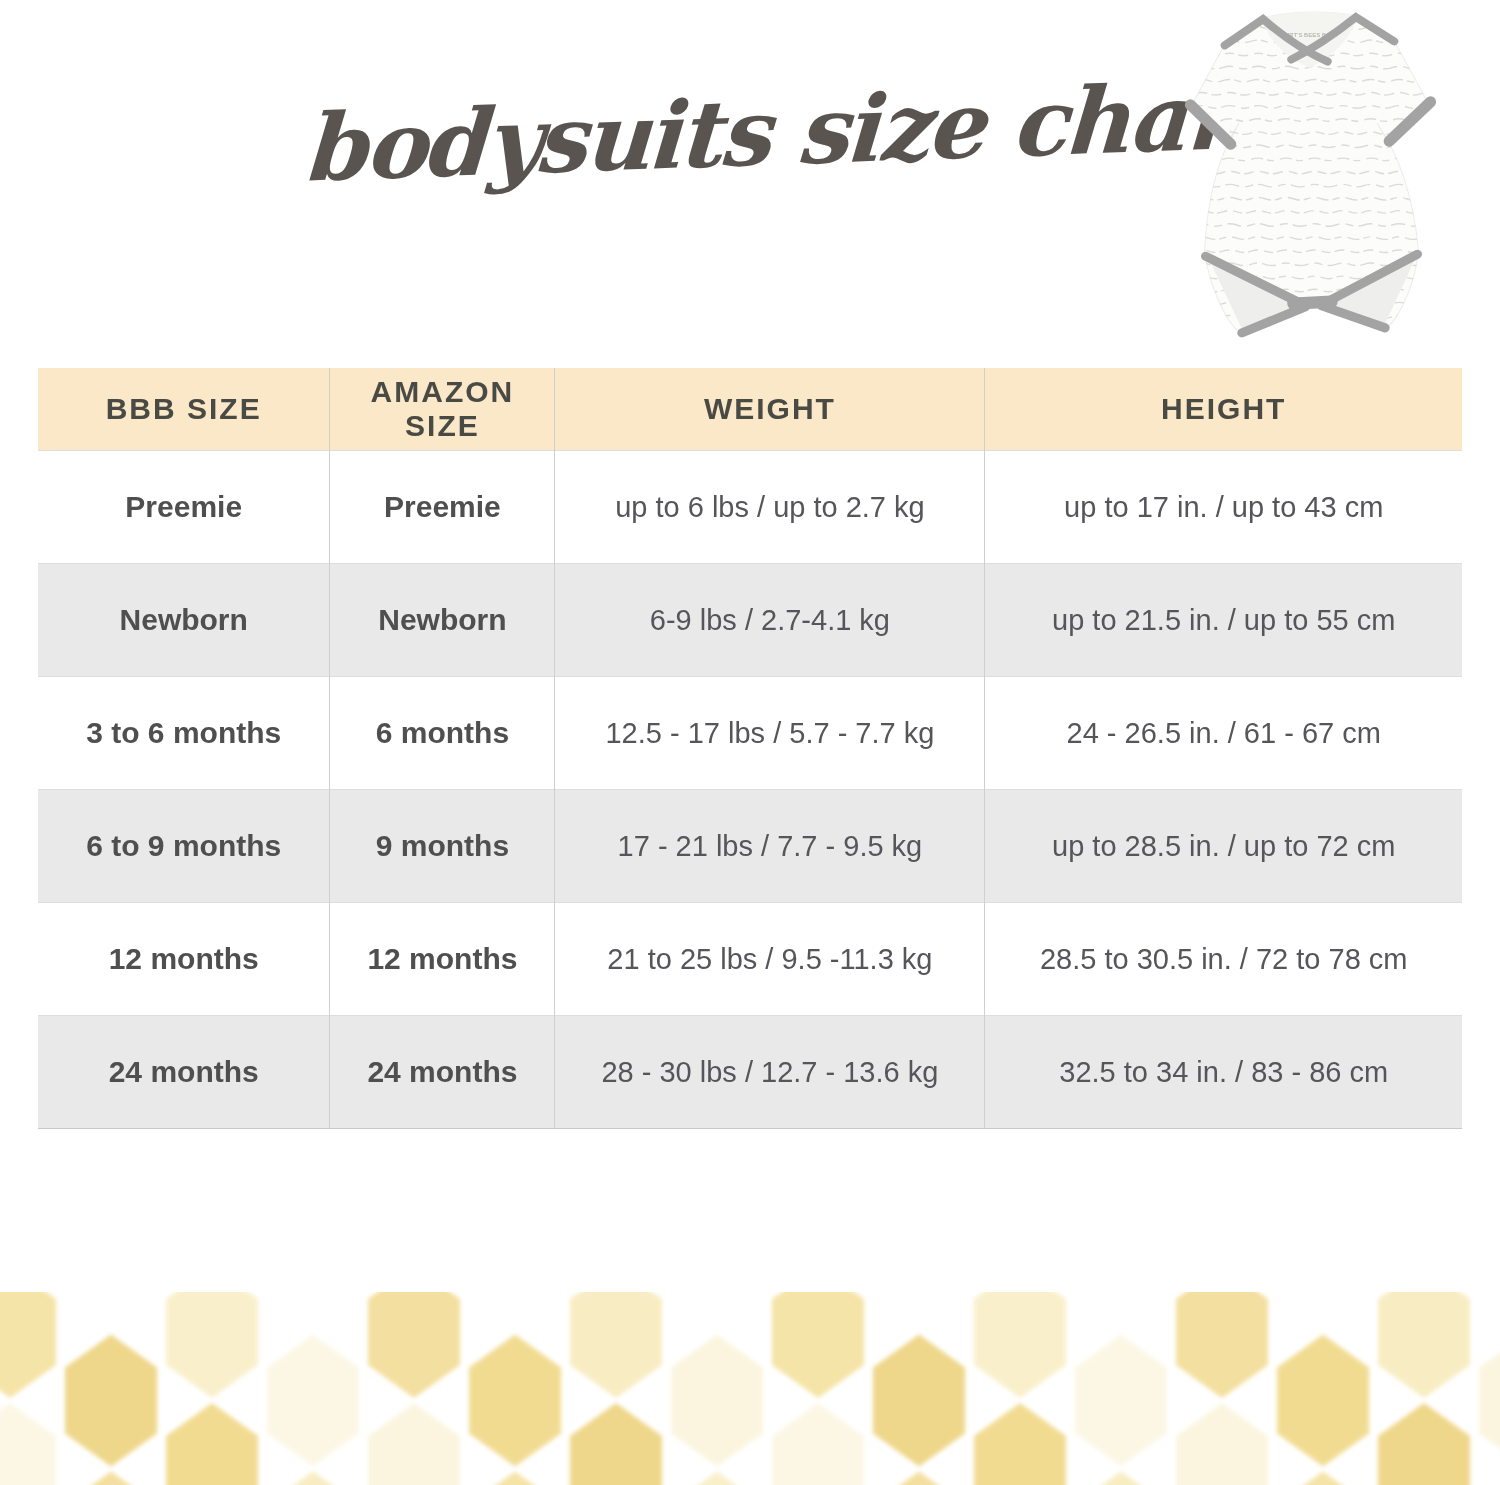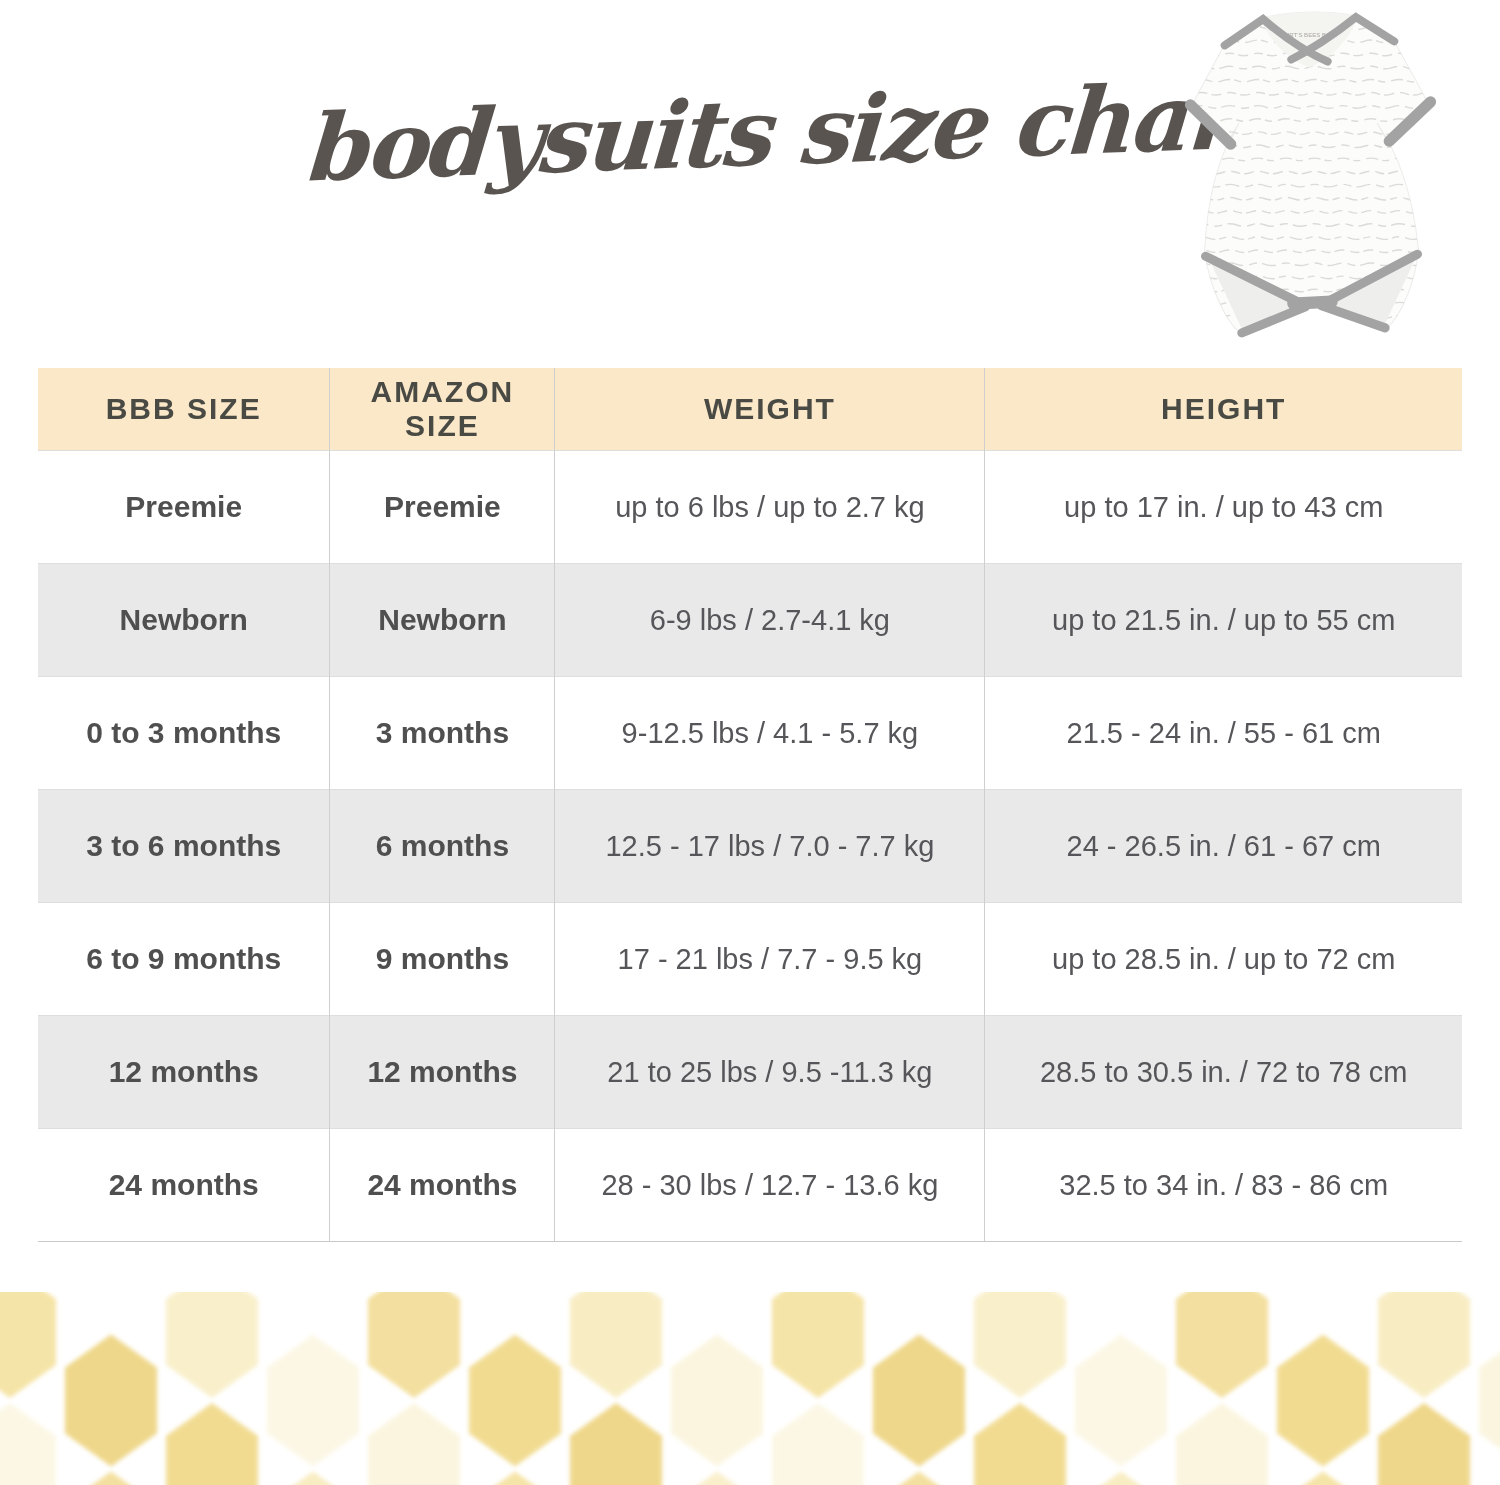--- a/index.html
+++ b/index.html
@@ -167,29 +167,23 @@
           <td>up to 6 lbs / up to 2.7 kg</td>
           <td>up to 17 in. / up to 43 cm</td>
         </tr>
         <tr>
           <td>Newborn</td>
           <td>Newborn</td>
           <td>6-9 lbs / 2.7-4.1 kg</td>
           <td>up to 21.5 in. / up to 55 cm</td>
         </tr>
         <tr>
-          <td>0 to 3 months</td>
-          <td>3 months</td>
-          <td>9-12.5 lbs / 4.1 - 5.7 kg</td>
-          <td>21.5 - 24 in. / 55 - 61 cm</td>
-        </tr>
-        <tr>
           <td>3 to 6 months</td>
           <td>6 months</td>
-          <td>12.5 - 17 lbs / 7.0 - 7.7 kg</td>
+          <td>12.5 - 17 lbs / 5.7 - 7.7 kg</td>
           <td>24 - 26.5 in. / 61 - 67 cm</td>
         </tr>
         <tr>
           <td>6 to 9 months</td>
           <td>9 months</td>
           <td>17 - 21 lbs / 7.7 - 9.5 kg</td>
           <td>up to 28.5 in. / up to 72 cm</td>
         </tr>
         <tr>
           <td>12 months</td>

